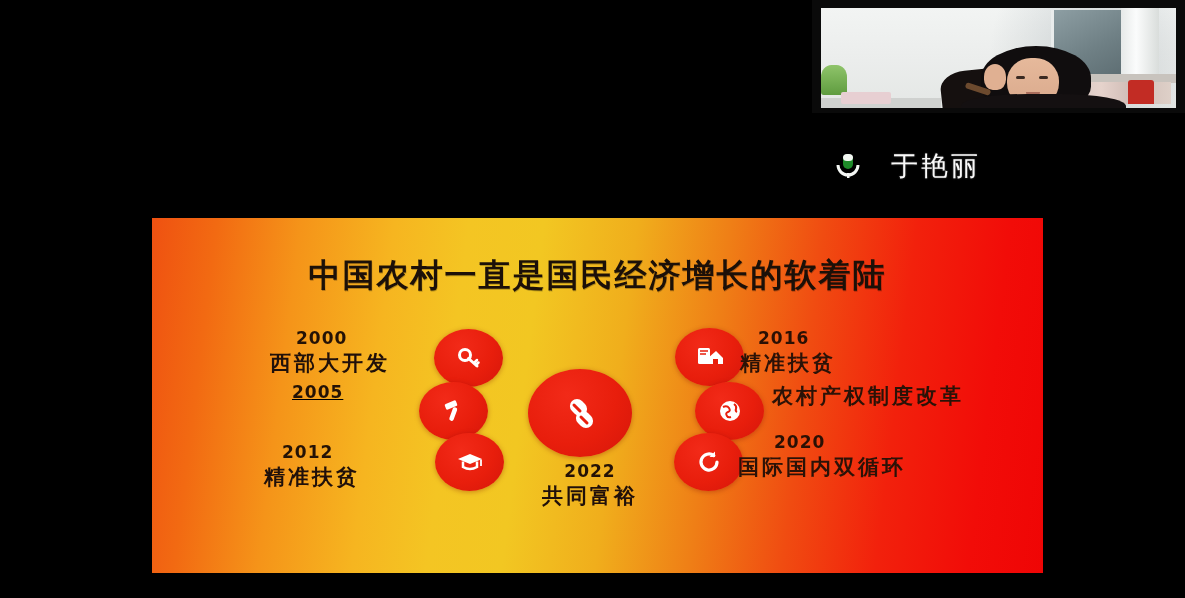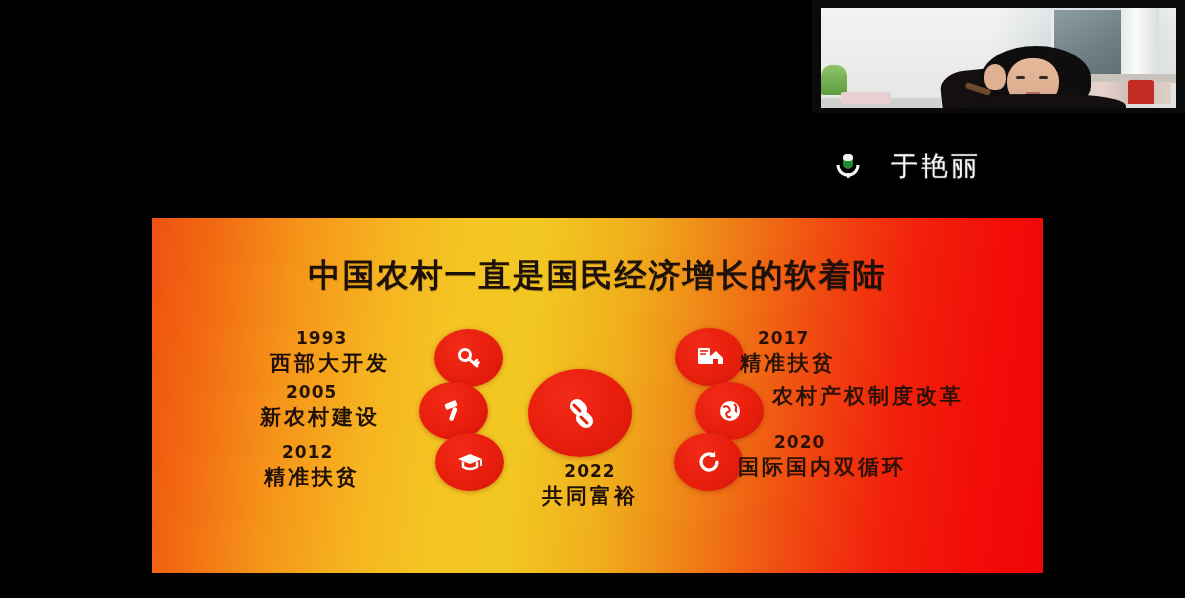--- a/index.html
+++ b/index.html
@@ -178,21 +178,21 @@
     letter-spacing:3px;
     color:#20100a;
     margin-top:1px;
     white-space:nowrap;
   }
   .lbl.right .year{ color:#2a1004; }
   .lbl.right .txt{ color:#2b1207; }
 
   .l-2000{ left:118px; top:110px; text-align:left; }
   .l-2000 .year{ margin-left:26px; }
-  .l-2005{ left:108px; top:164px; }
+  .l-2005{ left:114px; top:164px;text-decoration:underline; }
   .l-2005 .year{ margin-left:26px; }
   .l-2012{ left:112px; top:224px; }
   .l-2012 .year{ margin-left:18px; }
   .l-2022{ left:373px; top:243px; text-align:center; width:130px; }
   .l-2022 .txt{ letter-spacing:3px; }
   .l-2017{ left:588px; top:110px; }
   .l-2017 .year{ margin-left:18px; }
   .l-2018{ left:620px; top:163px; }
   .l-2018 .year{ margin-left:14px; }
   .l-2020{ left:586px; top:214px; }
@@ -307,39 +307,38 @@
     <div class="bubble b-2020">
       <span>
         <svg width="26" height="26" viewBox="0 0 26 26">
           <path d="M21 13 a8 8 0 1 1 -3.2 -6.4" fill="none" stroke="#fff" stroke-width="3.2" stroke-linecap="round"></path>
           <path d="M19 2.5 L19 8 L13.5 8 Z" fill="#fff"></path>
         </svg>
       </span>
     </div>
 
     <div class="lbl l-2000">
-      <div class="year">1993</div>
+      <div class="year">2000</div>
       <div class="txt">西部大开发</div>
     </div>
     <div class="lbl l-2005">
       <div class="year">2005</div>
-      <div class="txt">新农村建设</div>
     </div>
     <div class="lbl l-2012">
       <div class="year">2012</div>
       <div class="txt">精准扶贫</div>
     </div>
 
     <div class="lbl l-2022">
       <div class="year">2022</div>
       <div class="txt">共同富裕</div>
     </div>
 
     <div class="lbl right l-2017">
-      <div class="year">2017</div>
+      <div class="year">2016</div>
       <div class="txt">精准扶贫</div>
     </div>
     <div class="lbl right l-2018">
       <div class="txt">农村产权制度改革</div>
     </div>
     <div class="lbl right l-2020">
       <div class="year">2020</div>
       <div class="txt">国际国内双循环</div>
     </div>
 

